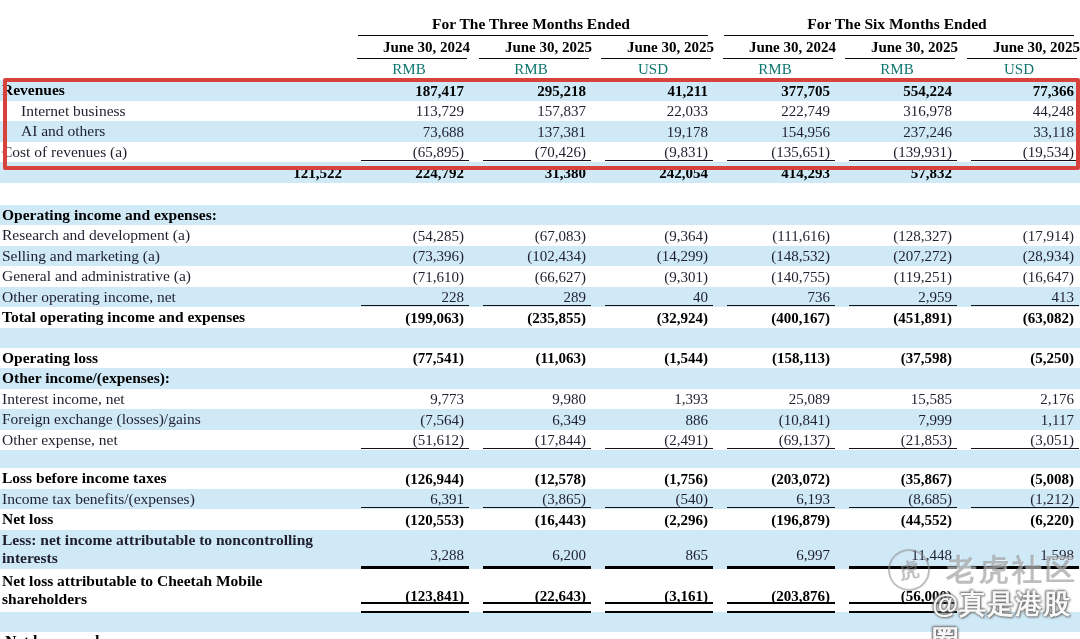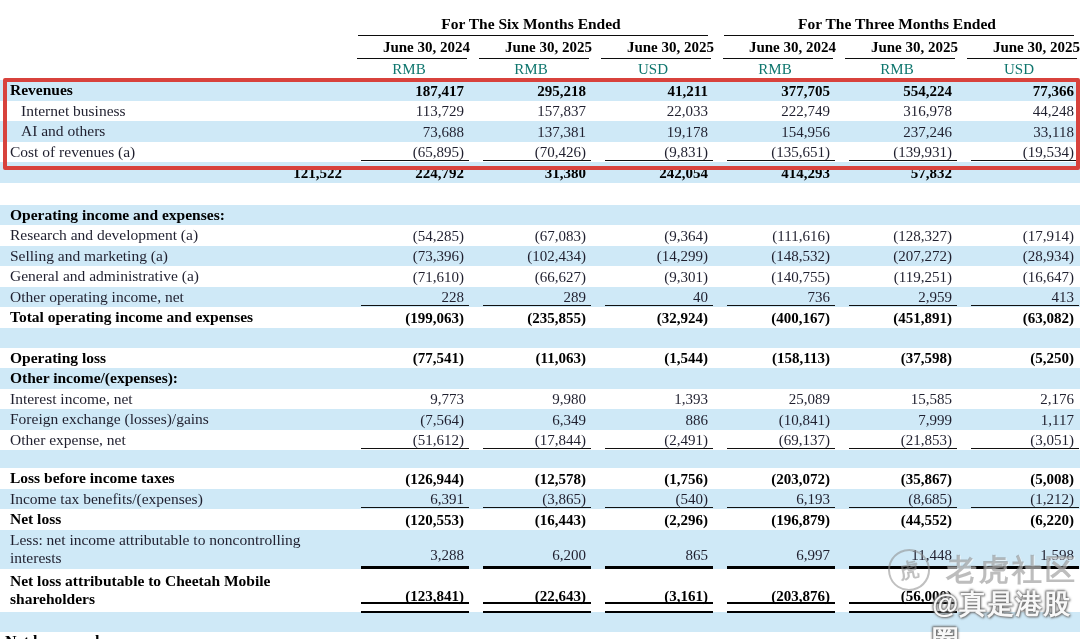--- a/index.html
+++ b/index.html
@@ -20,23 +20,23 @@
   .date{position:relative;text-align:right;font-weight:bold;color:#000;
         font-size:15px;line-height:22px;}
   .date .uline{position:absolute;left:9px;right:3px;bottom:1px;border-bottom:1.6px solid #0c0c0c;}
   .unit-row{height:20px;}
   .unit{text-align:center;font-weight:normal;color:#0f766e;font-size:15px;line-height:19px;}
   
   .r{display:grid;grid-template-columns:348px repeat(6,1fr);height:20.5px;}
   .r.tall1{height:39px;}
   .r.tall2{height:43px;}
   .r.stripe{background:#cfe9f7;}
-  .lab{padding-left:10px;font-size:15.5px;line-height:20px;white-space:normal;
+  .lab{padding-left:2px;font-size:15.5px;line-height:20px;white-space:normal;
        display:flex;align-items:center;}
-  .tall1 .lab,.tall2 .lab{line-height:18px;align-items:center;}
+  .tall1 .lab,.tall2 .lab{line-height:18px;align-items:center;font-weight:bold;}
   .lab.ind{padding-left:21px;}
   .r.bold .lab,.r.bold .num{font-weight:bold;color:#000;}
   .cell{position:relative;display:flex;align-items:flex-end;justify-content:flex-end;}
   .tall1 .cell,.tall2 .cell{align-items:center;margin-top:12px;}
   .num{font-size:15px;line-height:19px;padding-right:6px;}
   .line-single{position:absolute;left:13px;right:1px;bottom:1px;border-bottom:1.6px solid #111;}
   .line-thick{position:absolute;left:13px;right:1px;bottom:0;border-bottom:3px solid #000;}
   .line-double{position:absolute;left:13px;right:1px;bottom:-1px;height:7px;
                border-top:2.6px solid #000;border-bottom:2.6px solid #000;}
   .spacer{width:100%;}
@@ -61,25 +61,25 @@
              font-size:16px;white-space:nowrap;}
 </style>
 </head>
 <body>
 
 <div class="page">
 
   <div class="hdr-grid grp-row">
     <div></div>
     <div class="grp">
-      <span>For The Six Months Ended</span>
+      <span>For The Three Months Ended</span>
       <div class="uline"></div>
     </div>
     <div class="grp">
-      <span>For The Three Months Ended</span>
+      <span>For The Six Months Ended</span>
       <div class="uline"></div>
     </div>
   </div>
 
   <div class="hdr-grid date-row">
     <div></div>
     <div class="date"><span>June 30, 2024</span><div class="uline"></div></div>
     <div class="date"><span>June 30, 2025</span><div class="uline"></div></div>
     <div class="date"><span>June 30, 2025</span><div class="uline"></div></div>
     <div class="date"><span>June 30, 2024</span><div class="uline"></div></div>

